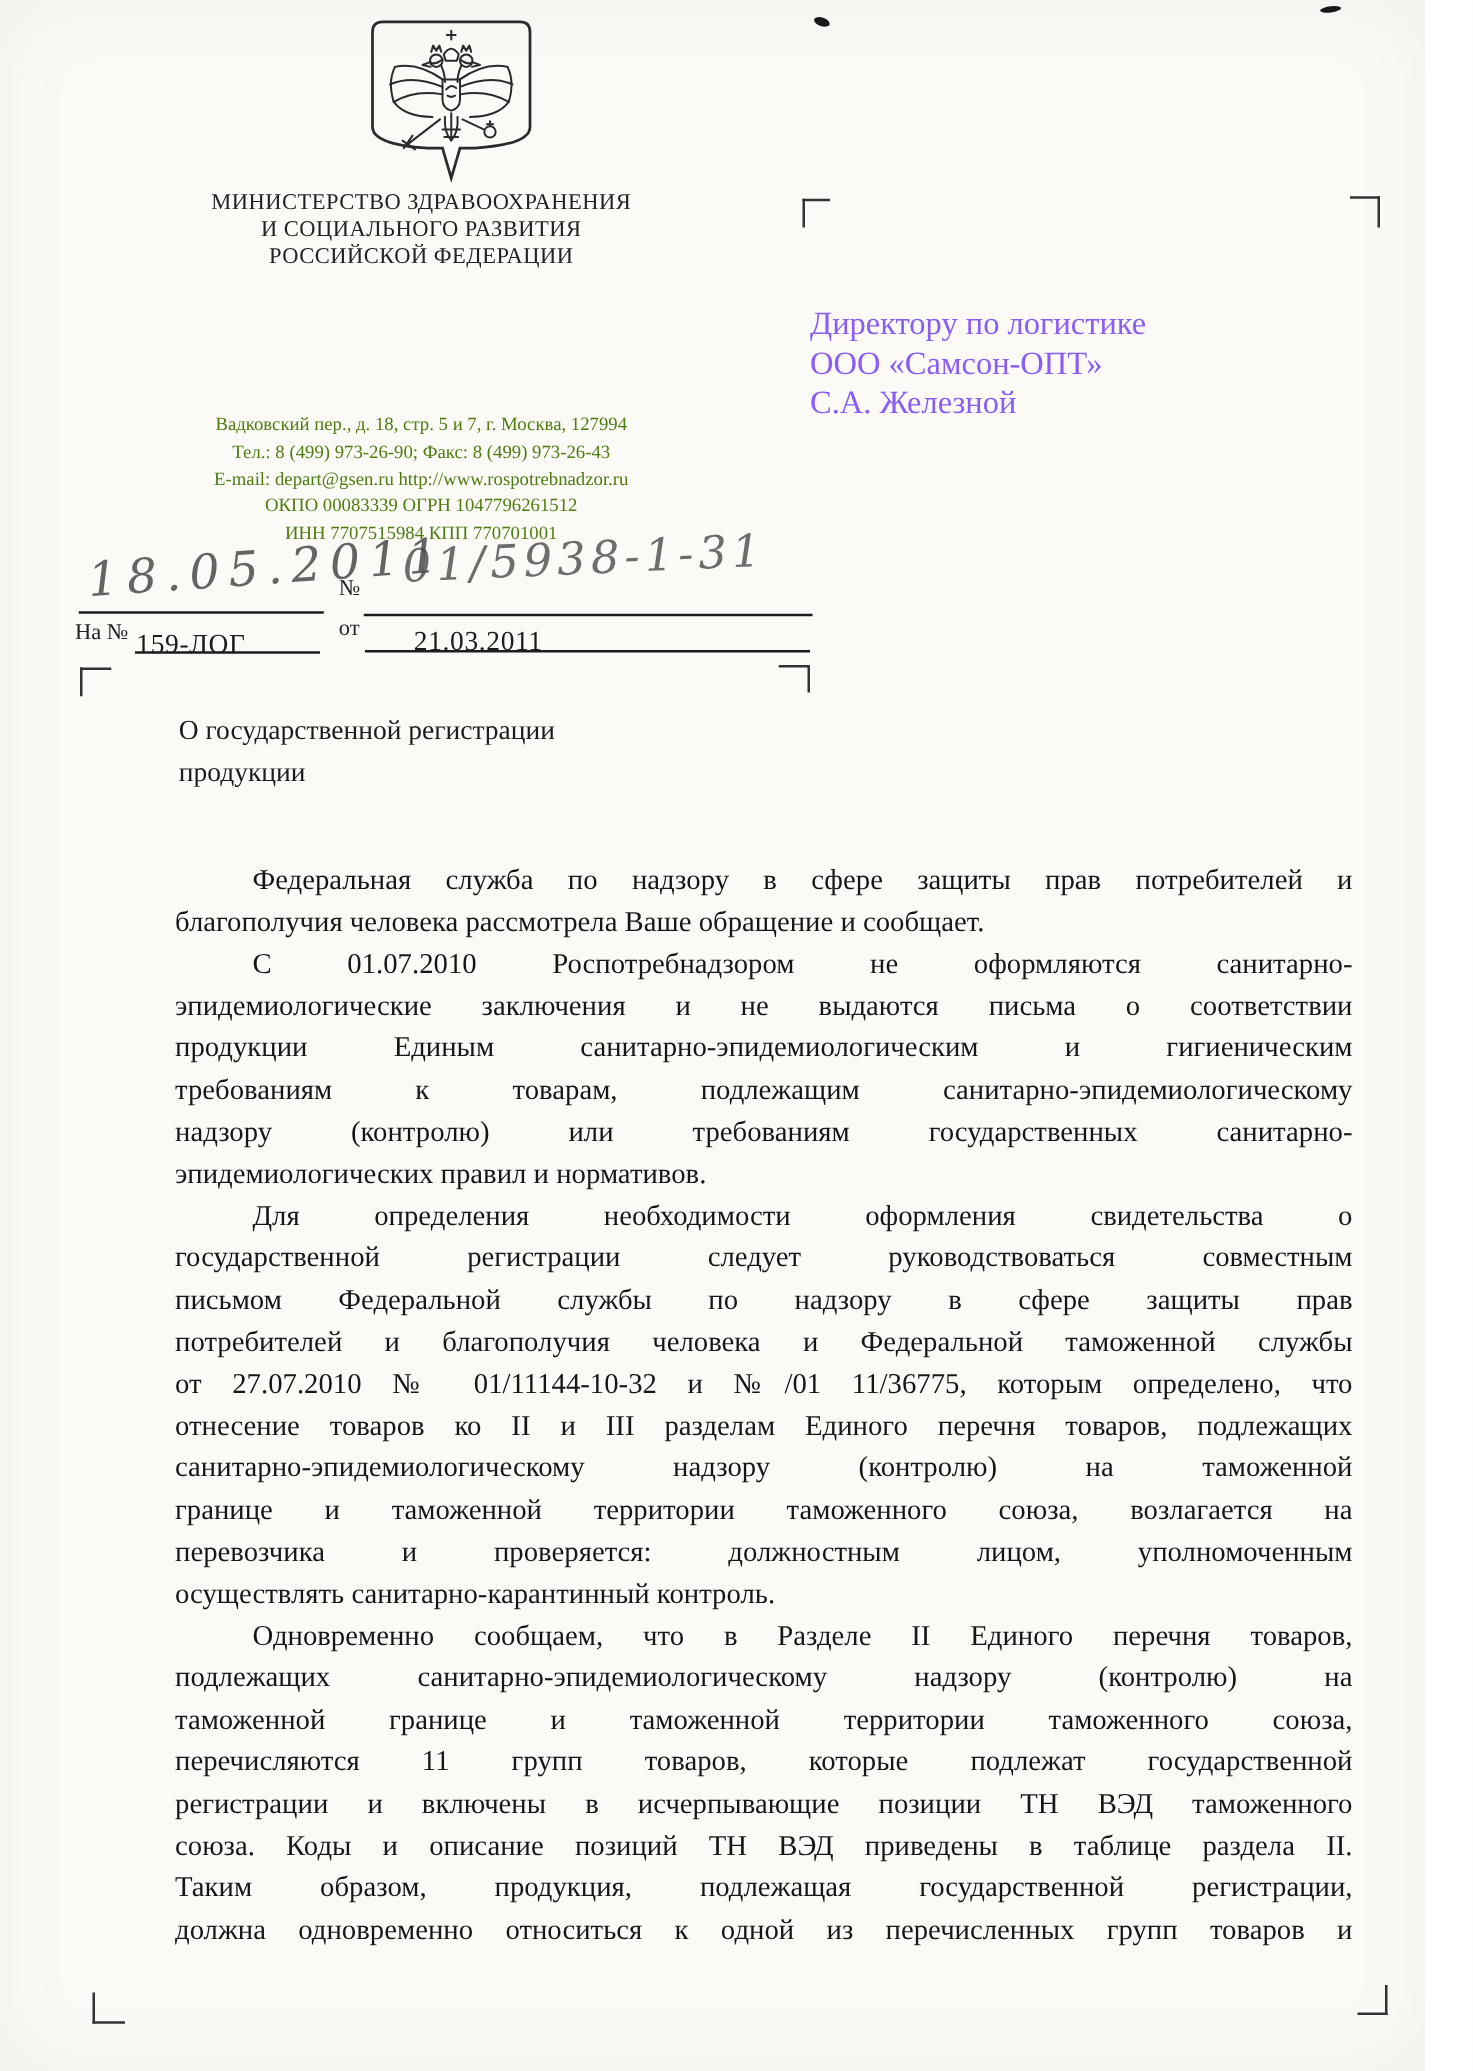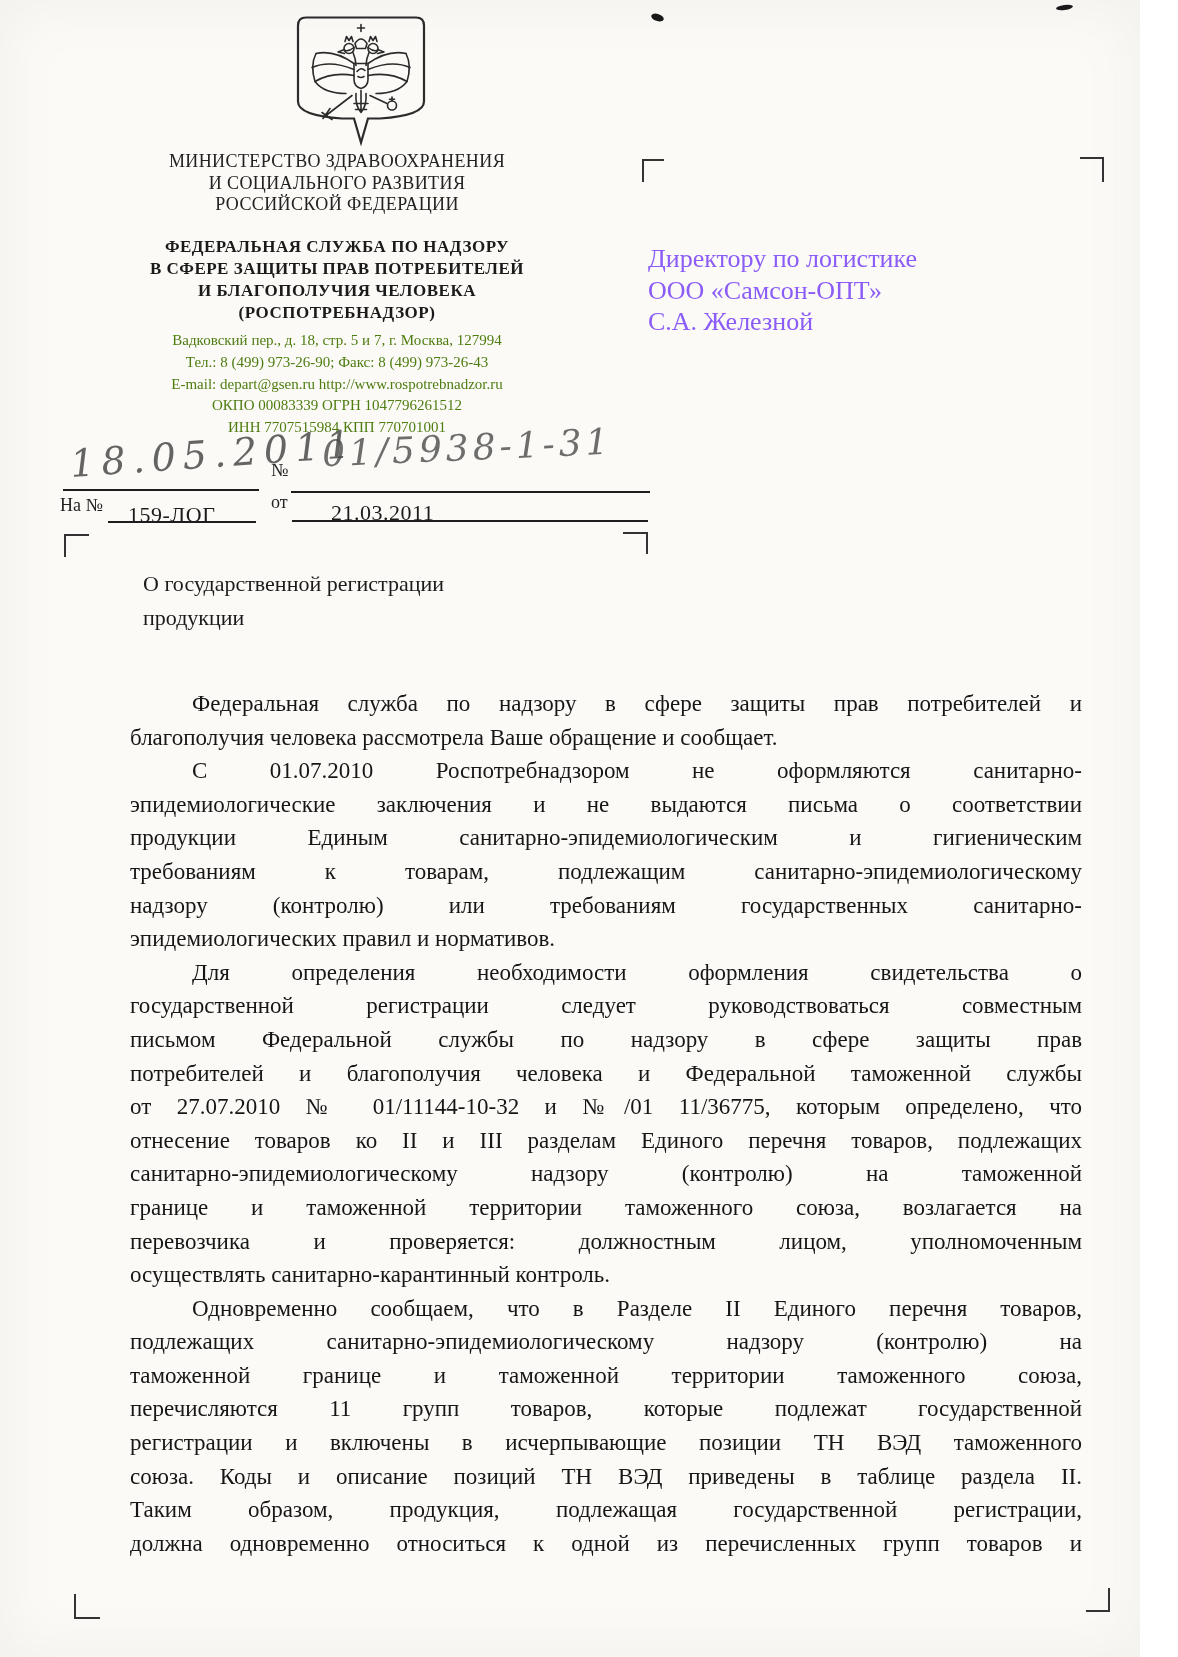--- a/index.html
+++ b/index.html
@@ -32,37 +32,37 @@
   .rule{position:absolute;height:0;border-top:2px solid #1d1d1d;}
   .rule-date{left:63px;top:489px;width:196px;}
   .rule-number{left:291px;top:491px;width:359px;}
   .rule-reply-no{left:108px;top:521px;width:148px;}
   .rule-reply-date{left:292px;top:520px;width:356px;}
   .lbl{position:absolute;font-size:18px;color:#222;}
   .lbl-no{left:271px;top:460px;}
   .lbl-na{left:60px;top:495px;}
   .lbl-ot{left:271px;top:492px;}
   .typed{position:absolute;font-size:22px;color:#1b1b1b;letter-spacing:0.5px;}
-  .typed-reply-no{left:128px;top:502px;}
+  .typed-reply-no{left:109px;top:502px;}
   .typed-reply-date{left:331px;top:500px;}
   
   .bk{position:absolute;}
   .bk-tl1{left:642px;top:159px;width:20px;height:21px;border-top:2px solid #333;border-left:2px solid #333;}
   .bk-tr1{left:1080px;top:157px;width:22px;height:23px;border-top:2px solid #333;border-right:2px solid #333;}
   .bk-tl2{left:64px;top:534px;width:23px;height:21px;border-top:2px solid #333;border-left:2px solid #333;}
   .bk-tr2{left:623px;top:532px;width:23px;height:20px;border-top:2px solid #333;border-right:2px solid #333;}
   .bk-bl{left:74px;top:1594px;width:24px;height:23px;border-bottom:2px solid #333;border-left:2px solid #333;}
   .bk-br{left:1086px;top:1588px;width:22px;height:22px;border-bottom:2px solid #333;border-right:2px solid #333;}
   
   .recipient{position:absolute;left:648px;top:243px;font-size:26px;line-height:31.5px;color:#8b5cf6;}
   .subject{position:absolute;left:131px;top:567px;font-size:22px;line-height:34px;color:#1b1b1b;margin-left:12px;}
   
   .body-text{position:absolute;left:130px;top:687px;width:952px;
     font-size:23px;line-height:33.6px;color:#161616;}
-  .jline{text-align:justify;text-align-last:justify;}
+  .jline{text-align:justify;text-align-last:justify;margin-left:10px;}
   .jline.first{text-indent:62px;}
   .jline.plast{text-align-last:left;}
   
   .speck{position:absolute;background:#191919;border-radius:50%;}
   .speck1{left:651px;top:14px;width:13px;height:7px;transform:rotate(18deg);}
   .speck2{left:1056px;top:5px;width:17px;height:5px;transform:rotate(-8deg);}
 </style>
 </head>
 <body>
 
@@ -107,26 +107,20 @@
       <path d="M73 77 v22 M68 80 q-1 12 5 19 M78 80 q1 12 -5 19 M66 90 h14 M67.5 96 h11"></path>
     </g>
   </svg>
 
   <div class="ministry">
     <div>МИНИСТЕРСТВО ЗДРАВООХРАНЕНИЯ</div>
     <div>И СОЦИАЛЬНОГО РАЗВИТИЯ</div>
     <div>РОССИЙСКОЙ ФЕДЕРАЦИИ</div>
   </div>
 
-  <div class="service">
-    <div>ФЕДЕРАЛЬНАЯ СЛУЖБА ПО НАДЗОРУ</div>
-    <div>В СФЕРЕ ЗАЩИТЫ ПРАВ ПОТРЕБИТЕЛЕЙ</div>
-    <div>И БЛАГОПОЛУЧИЯ ЧЕЛОВЕКА</div>
-    <div>(РОСПОТРЕБНАДЗОР)</div>
-  </div>
 
   <div class="contacts">
     <div>Вадковский пер., д. 18, стр. 5 и 7,  г. Москва, 127994</div>
     <div>Тел.: 8 (499) 973-26-90; Факс: 8 (499) 973-26-43</div>
     <div>E-mail: depart@gsen.ru  http://www.rospotrebnadzor.ru</div>
     <div>ОКПО 00083339  ОГРН 1047796261512</div>
     <div>ИНН 7707515984  КПП 770701001</div>
   </div>
 
   <div class="hand hw-date">18.05.2011</div>

